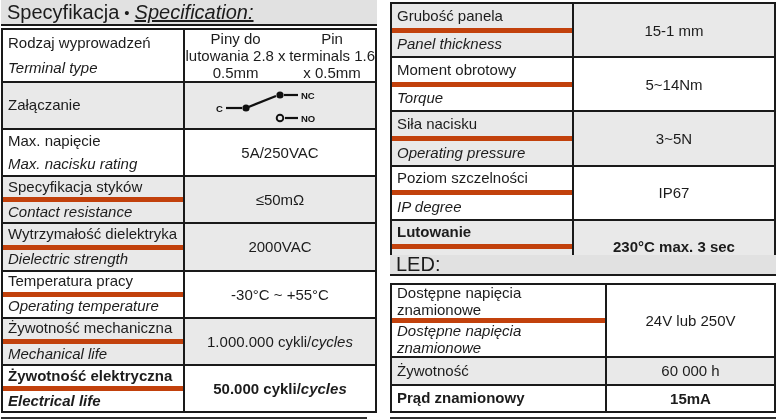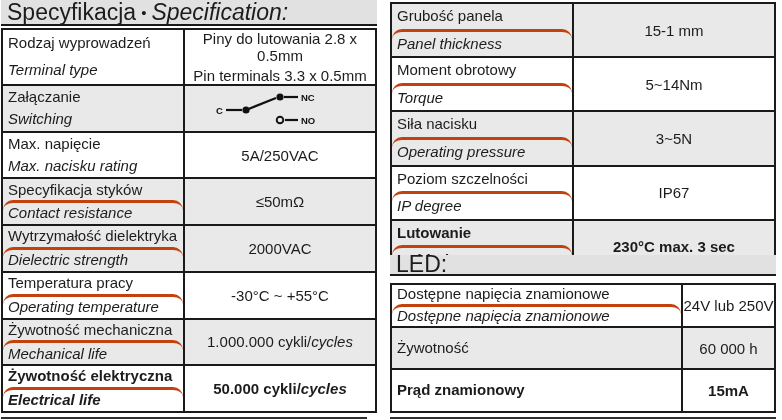--- a/index.html
+++ b/index.html
@@ -1,36 +1,36 @@
 <!DOCTYPE html>
 <html><head>
 <meta charset="utf-8">
 <style>
   html,body{margin:0;padding:0;background:#fff;}
   #page{position:relative;width:782px;height:420px;background:#fff;overflow:hidden;
         font-family:"Liberation Sans","DejaVu Sans",sans-serif;color:#1c1c1c;}
   .hdrbar{position:absolute;background:#e1e1e1;border-bottom:2px solid #1a1a1a;
           display:flex;align-items:center;padding-left:6px;box-sizing:border-box;}
-  .hdrbar .t{font-size:23px;}
-  .hdrbar .it{font-style:italic;}
+  .hdrbar .t{font-size:20px;}
+  .hdrbar .it{font-style:italic;text-decoration:underline;}
   .hdrbar .bullet{margin:0 5px;font-size:15px;}
   .tbl{position:absolute;border:2px solid #1a1a1a;box-sizing:border-box;
        display:flex;flex-direction:column;background:#fff;}
   .row{flex:1;display:flex;border-bottom:2px solid #1a1a1a;box-sizing:border-box;background:#fff;}
   .row:last-child{border-bottom:none;font-weight:bold;}
   .row.gray{background:#e9e9e9;}
   .lbl{width:182px;border-right:2px solid #1a1a1a;box-sizing:border-box;
        display:flex;flex-direction:column;}
-  .lbl-wide{width:291px;}
+  .lbl-wide{width:215px;}
   .lbl .pl,.lbl .en{flex:1;display:flex;align-items:center;padding-left:5px;font-size:15px;line-height:1.1;}
   .lbl .en{font-style:italic;}
-  .lbl.split .en{border-top:3px solid #c2410c;border-radius:10px;}
+  .lbl.split .en{border-top:5px solid #c2410c;}
   .val{flex:1;display:flex;align-items:center;justify-content:center;font-size:15px;text-align:center;}
   .val .it{font-style:italic;}
-  .val.two{flex-direction:column;justify-content:center;gap:3px;}
+  .val.two{flex-direction:row;justify-content:center;gap:3px;}
   .svgt{font-weight:bold;font-size:9.5px;font-family:"Liberation Sans","DejaVu Sans",sans-serif;fill:#111;}
   .sliver{position:absolute;border-top:2px solid #2e2e2e;height:3px;background:#fff;}
 </style>
 </head>
 <body>
 
 <div id="page">
 
   <div class="hdrbar" style="left:1px;top:0;width:376px;height:26px;">
     <span class="t">Specyfikacja</span>
@@ -40,28 +40,27 @@
 
   <div class="tbl" style="left:1px;top:28px;width:376px;height:385px;">
 
     <div class="row">
       <div class="lbl">
         <div class="pl">Rodzaj wyprowadzeń</div>
         <div class="en">Terminal type</div>
       </div>
       <div class="val two">
         <div>Piny do lutowania 2.8 x 0.5mm</div>
-        <div>Pin terminals 3.3 x 0.5mm</div>
+        <div>Pin terminals 1.6 x 0.5mm</div>
       </div>
     </div>
 
     <div class="row gray">
       <div class="lbl">
         <div class="pl">Załączanie</div>
-        <div class="en">Switching</div>
       </div>
       <div class="val">
         <svg width="136" height="36" viewBox="0 0 136 36">
           <text x="4" y="24" class="svgt">C</text>
           <line x1="14" y1="20" x2="30" y2="20" stroke="#111" stroke-width="2.2"></line>
           <circle cx="34" cy="20" r="3.6" fill="#111"></circle>
           <line x1="34" y1="20" x2="64" y2="8" stroke="#111" stroke-width="2.2"></line>
           <circle cx="68" cy="7" r="3.6" fill="#111"></circle>
           <line x1="72" y1="7" x2="86" y2="7" stroke="#111" stroke-width="2.2"></line>
           <text x="89" y="11" class="svgt">NC</text>

